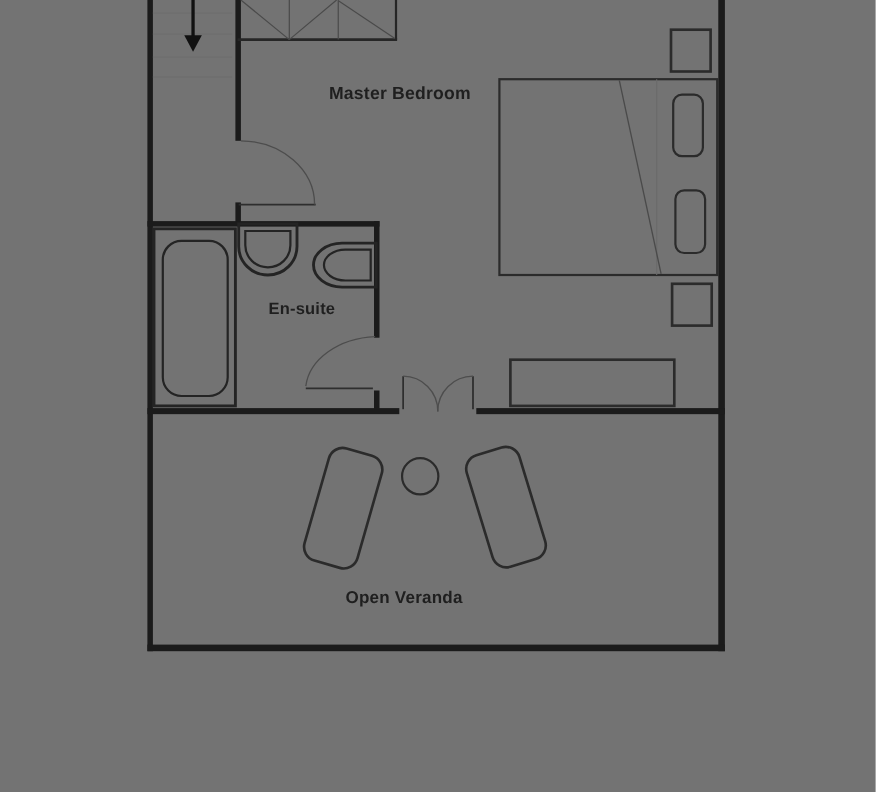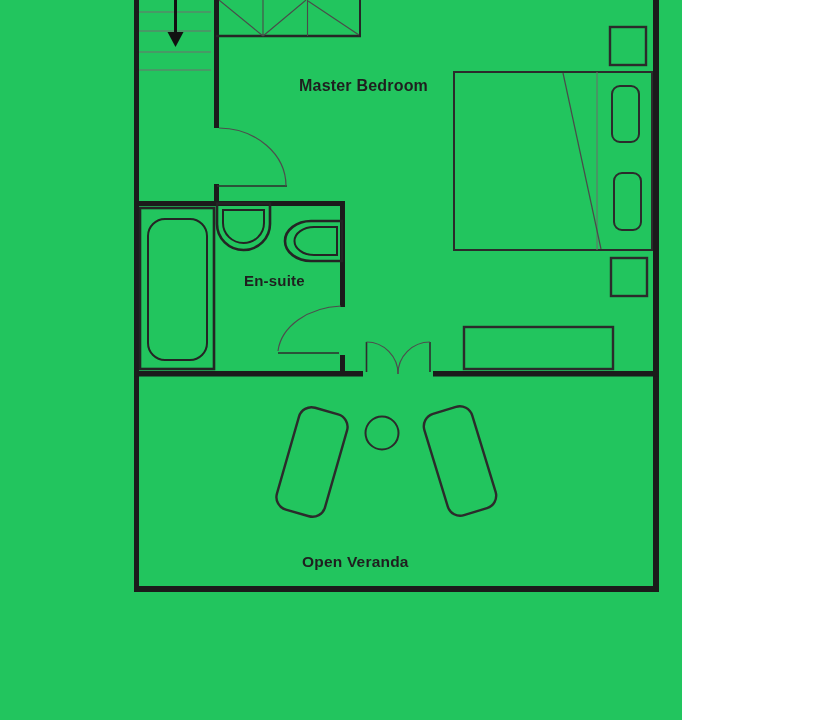--- a/index.html
+++ b/index.html
@@ -4,36 +4,36 @@
 <style>
   html,body{margin:0;padding:0;}
   body{
     width:814px;height:720px;
     background:#ffffff;
     font-family:"Liberation Sans", sans-serif;
     overflow:hidden;
   }
   .canvas{
     position:relative;
-    width:682px;height:720px;
-    background:#22c55e;
+    width:796px;height:720px;
+    background:#737373;
   }
   .plan-svg{
     position:absolute;left:0;top:0;
   }
   .room-label{
     position:absolute;
     font-weight:bold;
     color:#1f1f1f;
     white-space:nowrap;
     letter-spacing:0.2px;
   }
   .label-master{left:299px;top:77px;font-size:16px;}
   .label-ensuite{left:216px;top:272px;font-size:15px;margin-left:28px;}
-  .label-veranda{left:302px;top:535px;font-size:15.5px;margin-top:18px;}
+  .label-veranda{left:314px;top:535px;font-size:15.5px;}
 </style>
 </head>
 <body>
 
 <div class="canvas">
 
   <svg class="plan-svg" width="814" height="720" viewBox="0 0 814 720">
 
     <g fill="#1b1b1b">
       <rect x="134" y="0" width="5" height="592"></rect>

